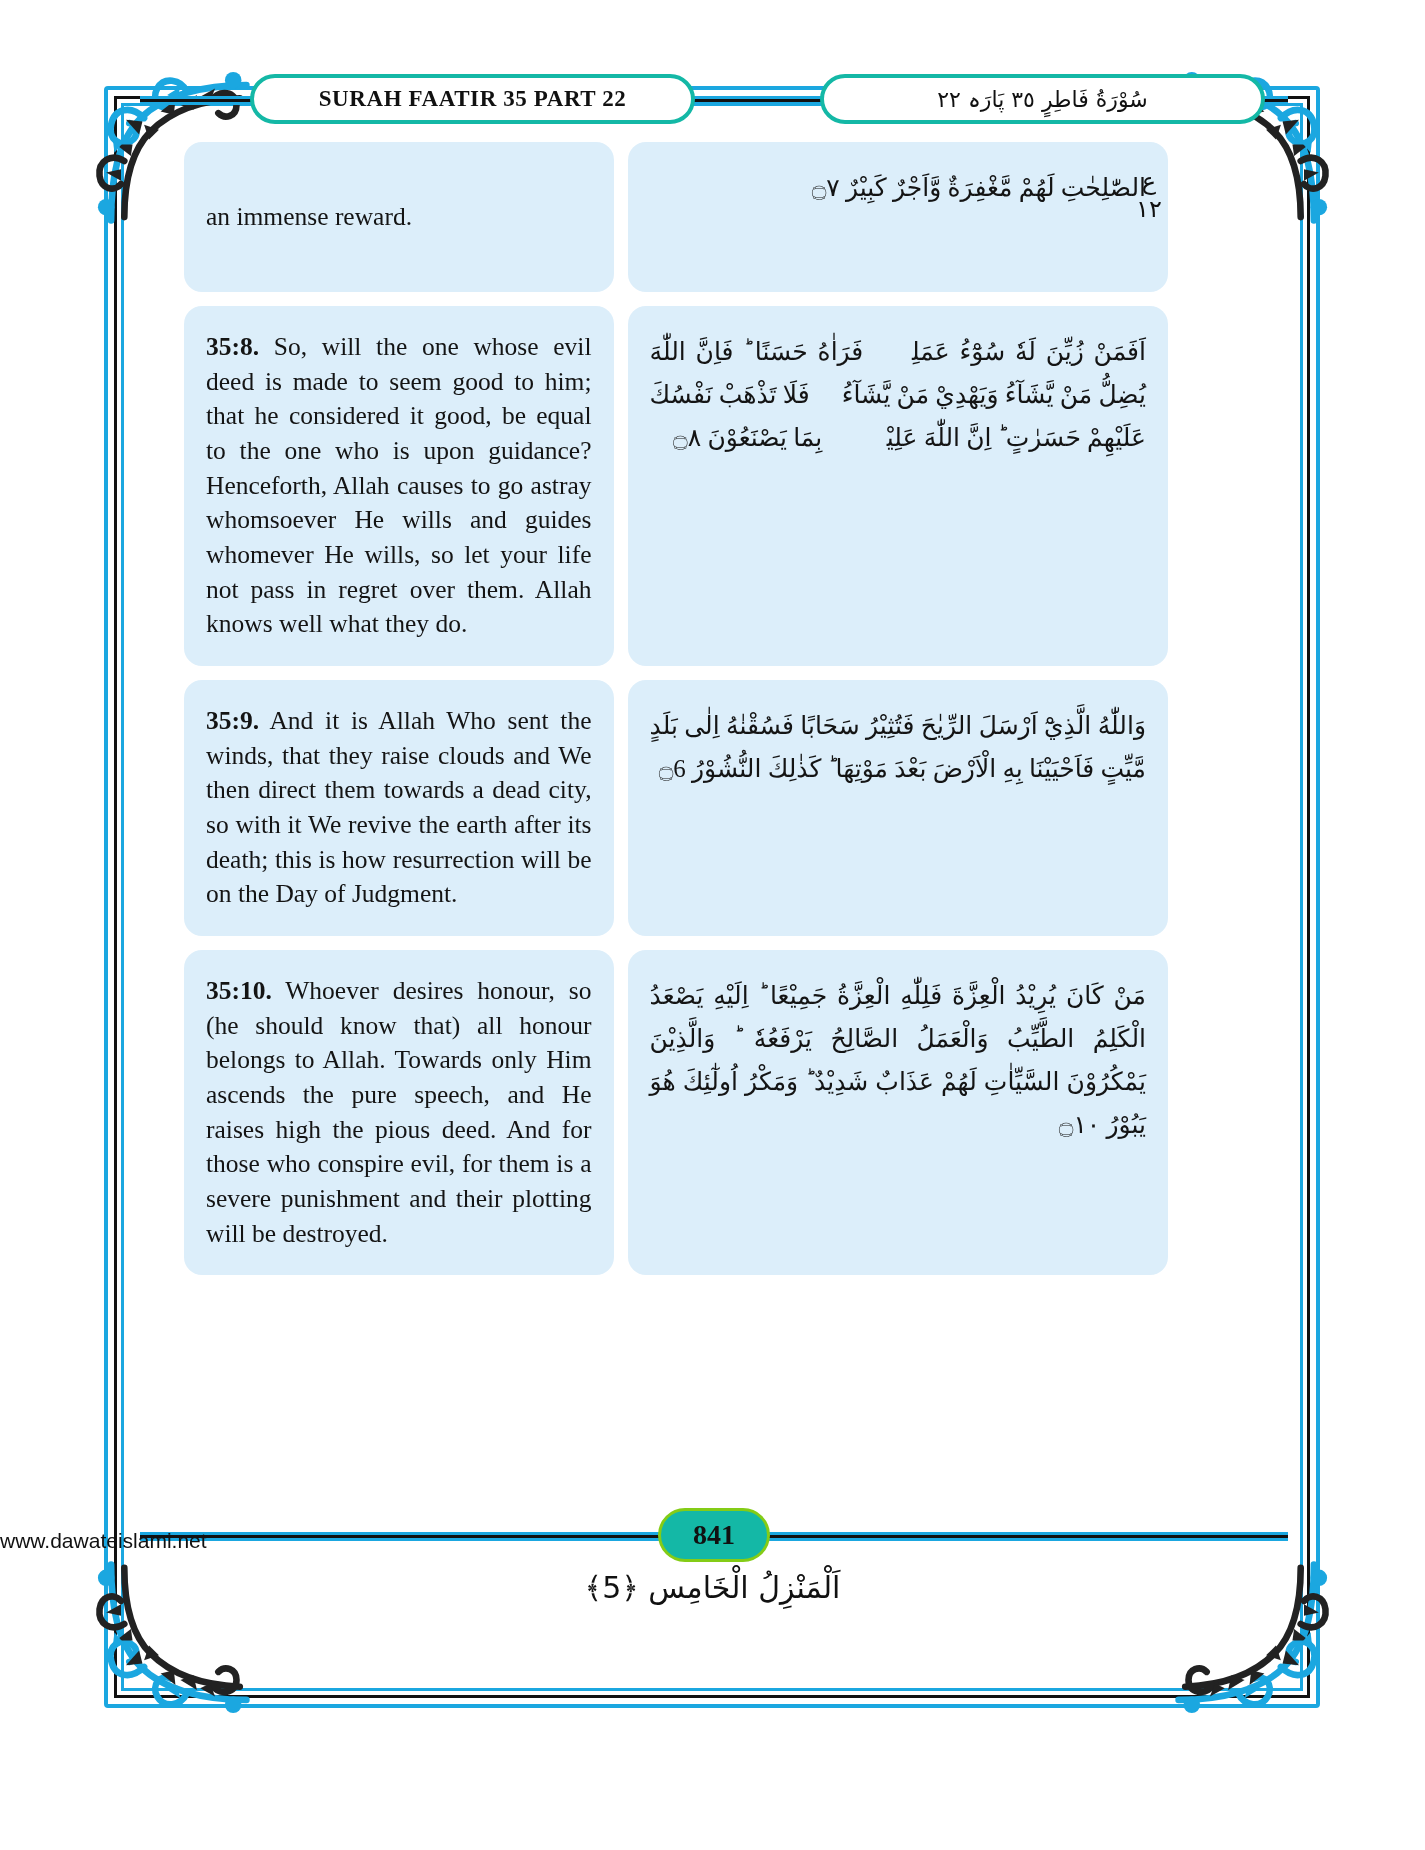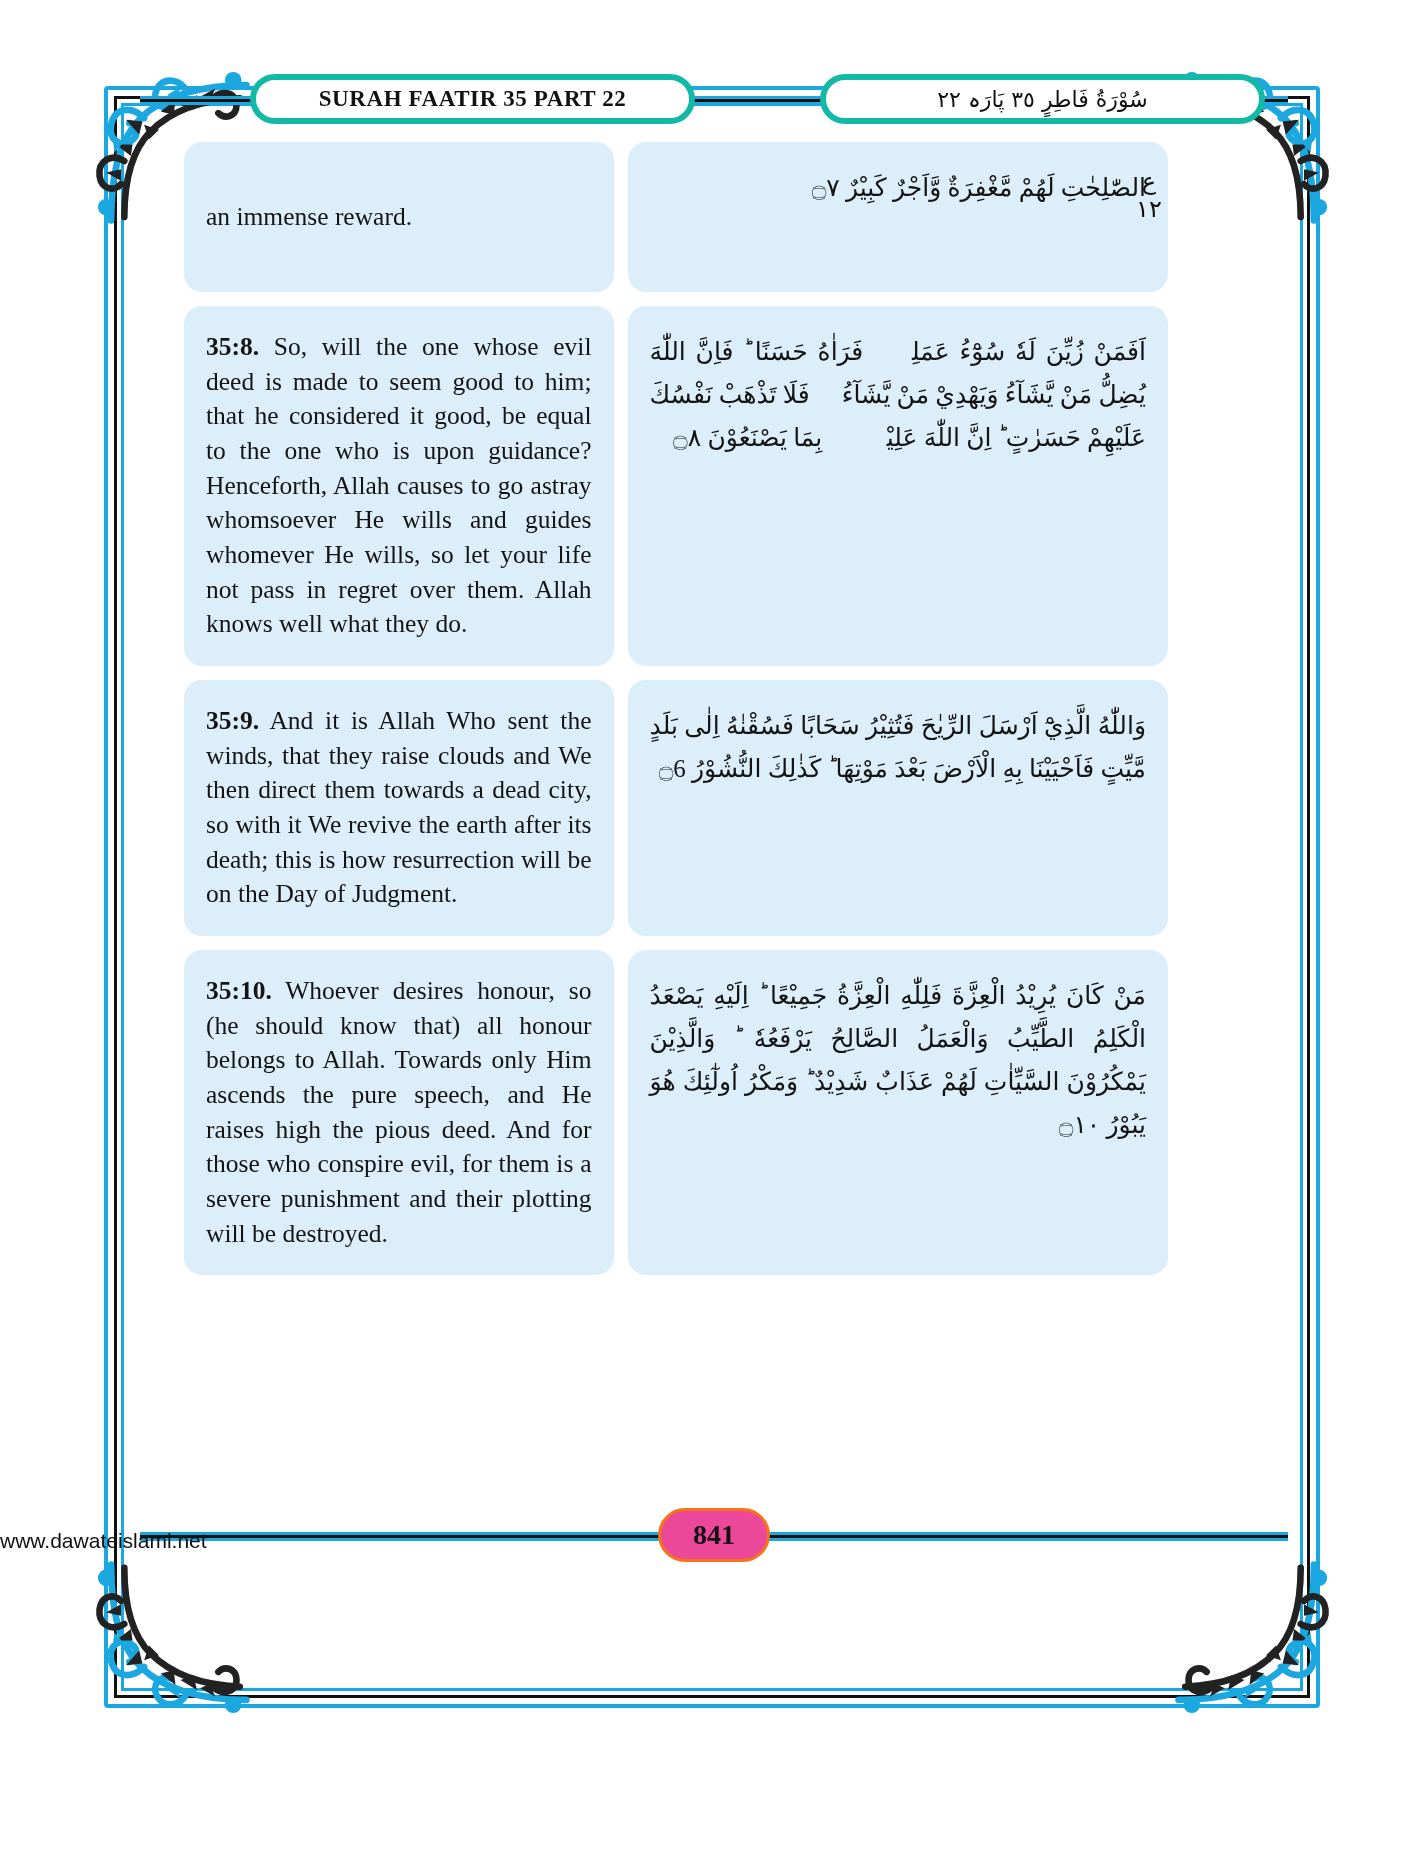--- a/index.html
+++ b/index.html
@@ -63,21 +63,21 @@
     left: 0; right: 0; top: 22px;
     height: 9px;
     border-top: 3px solid #1ba7e0;
     border-bottom: 3px solid #1ba7e0;
     background: #111;
   }
   .hdr-pill {
     position: absolute;
     top: 0;
     height: 50px;
-    border: 6px solid #14b8a6;
+    border: 4px solid #14b8a6;
     border-radius: 26px;
     background: #ffffff;
     display: flex;
     align-items: center;
     justify-content: center;
   }
   .hdr-pill.left  { left: 110px;  width: 445px; }
   .hdr-pill.right { left: 680px;  width: 445px; }
 
   .hdr-en {
@@ -166,23 +166,23 @@
     border-top: 3px solid #1ba7e0;
     border-bottom: 3px solid #1ba7e0;
     background: #111;
   }
   .ftr-pill {
     position: absolute;
     left: 50%;
     transform: translateX(-50%);
     top: 0;
     width: 112px; height: 54px;
-    border: 3px solid #f97316;
+    border: 3px solid #84cc16;
     border-radius: 28px;
-    background: #ec4899;
+    background: #14b8a6;
     display: flex; align-items: center; justify-content: center;
     font-family: "Liberation Serif", serif;
     font-weight: bold;
     font-size: 28px;
     color: #111;
   }
 
   .manzil {
     position: absolute;
     left: 0; right: 0;
@@ -361,15 +361,16 @@
   <div class="margin-mark">
     <span>ع</span>
     <span>١٢</span>
   </div>
 
   <div class="footer-band">
     <div class="ftr-rule"></div>
     <div class="ftr-pill">841</div>
   </div>
 
+  <div class="manzil">اَلْمَنْزِلُ الْخَامِس ﴿5﴾</div>
   <div class="site">www.dawateislami.net</div>
 
 </div>
 
 </body></html>

